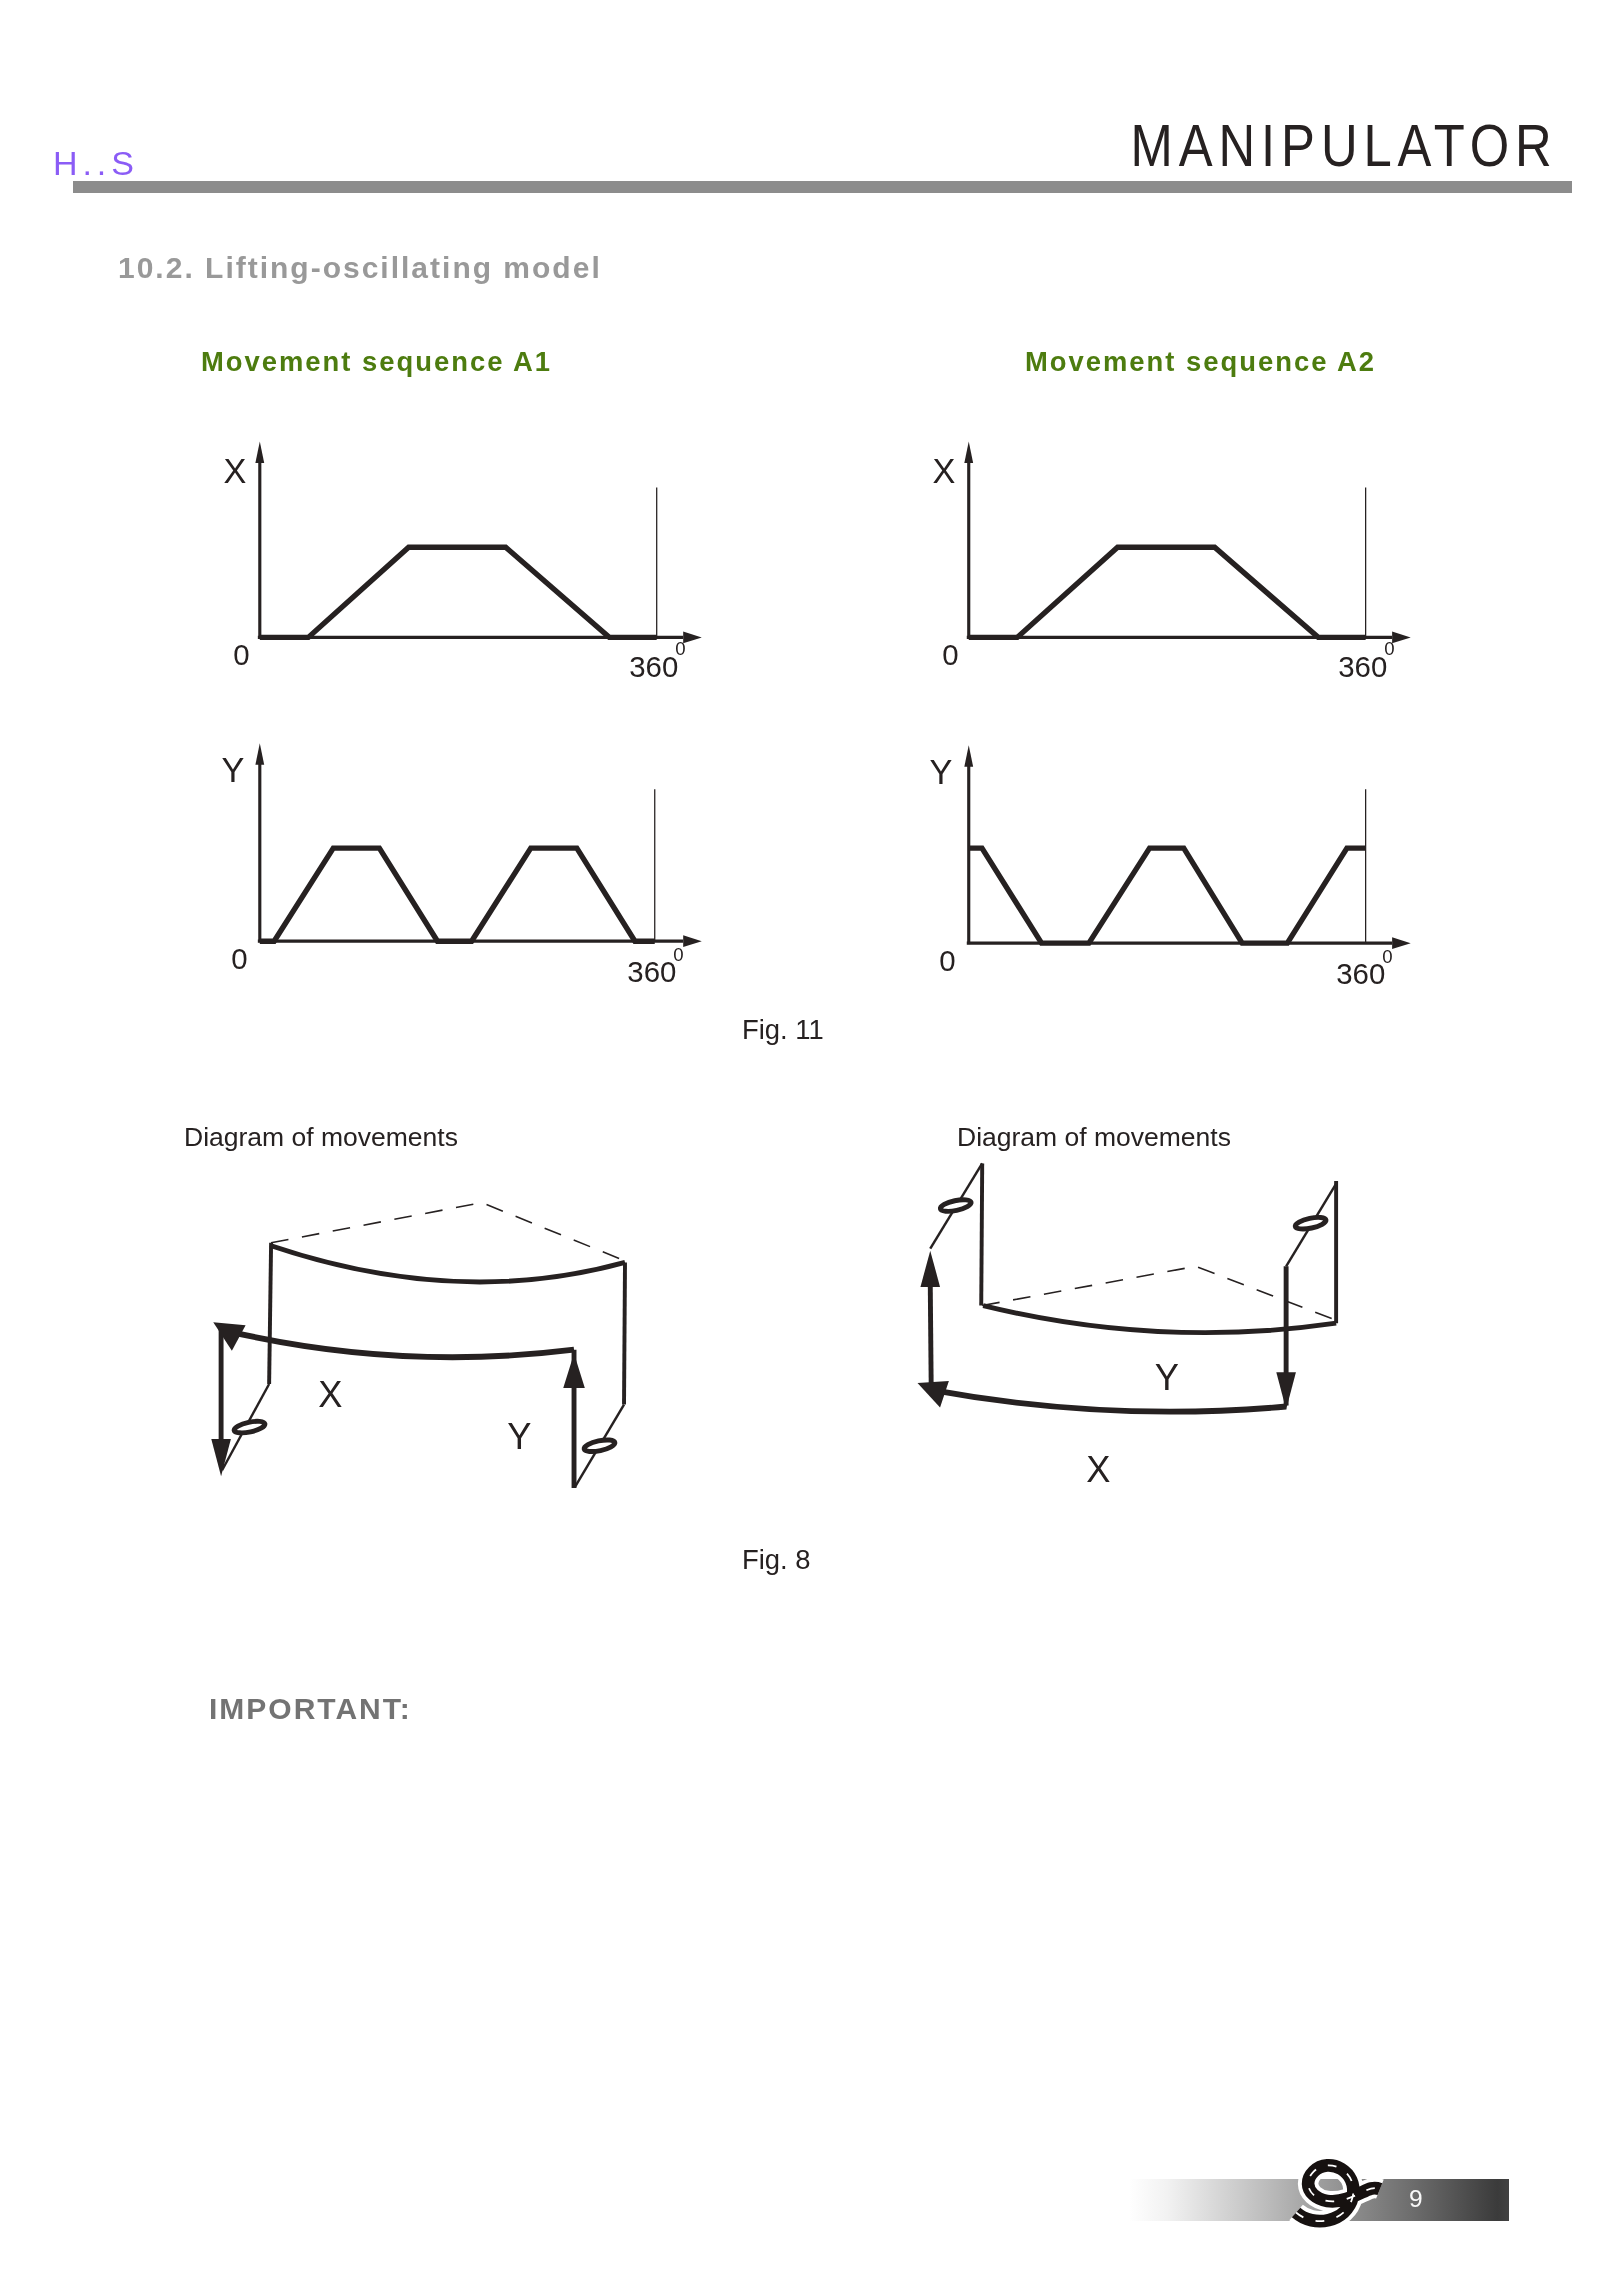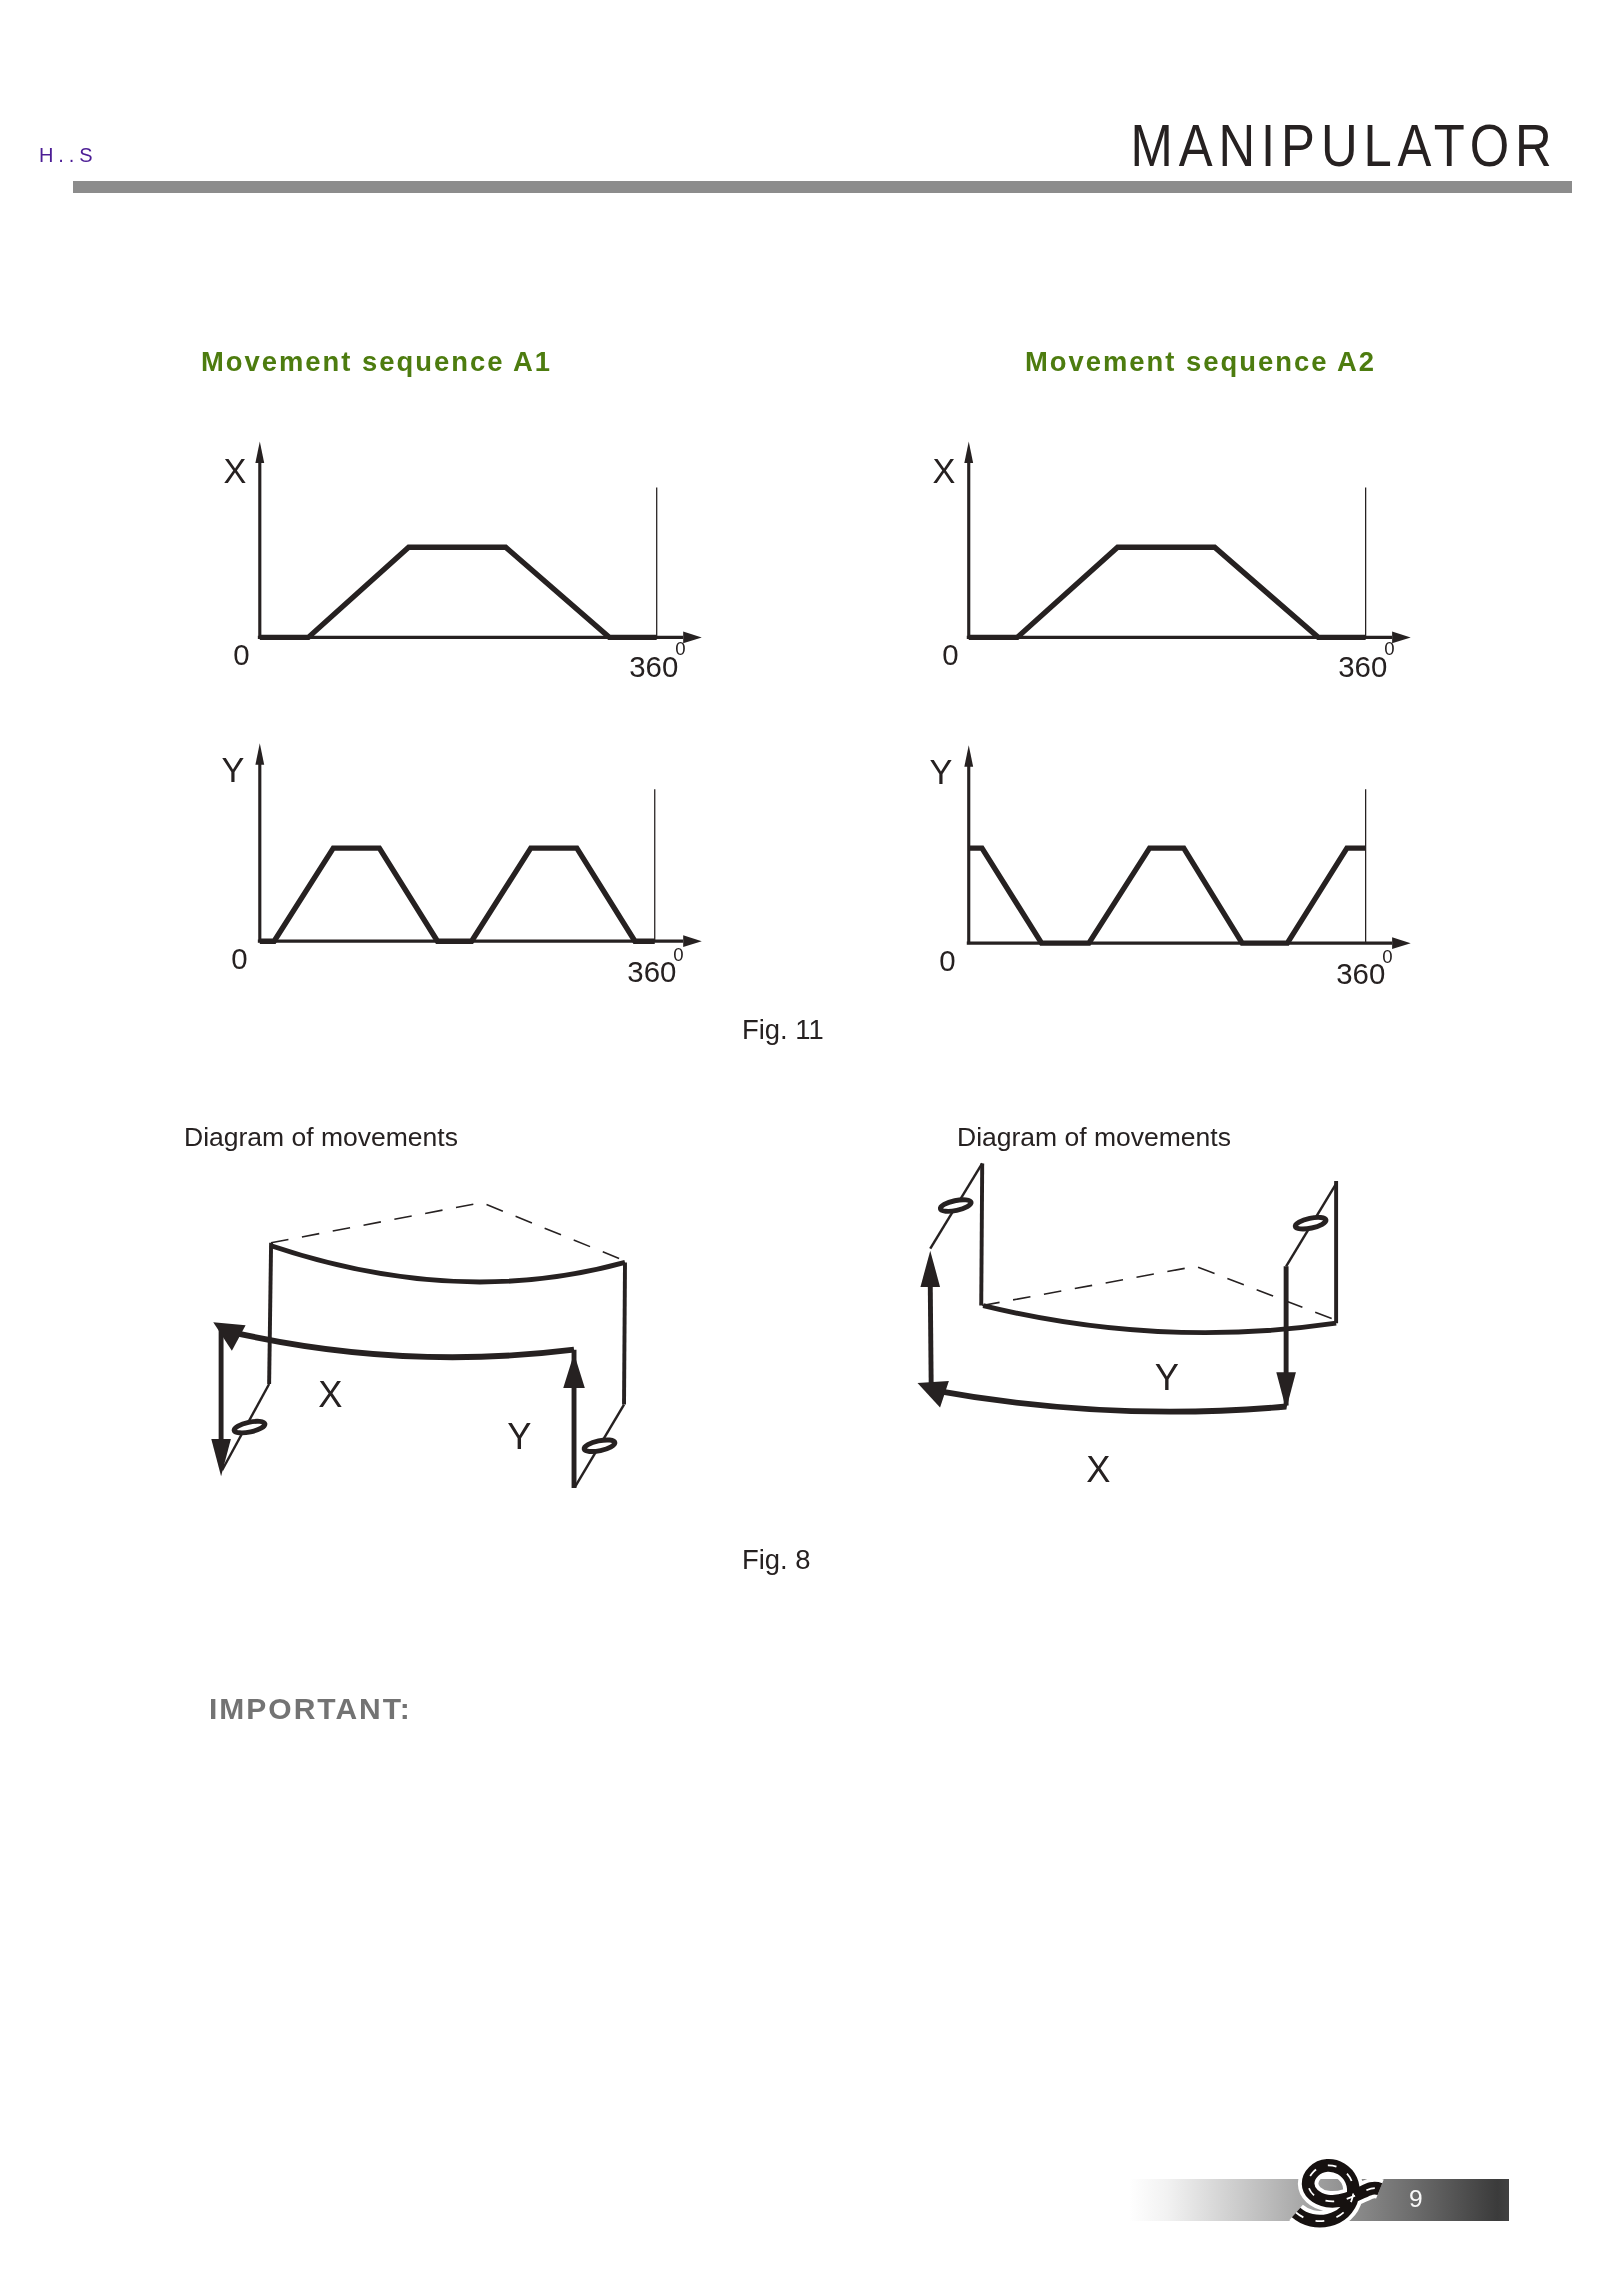--- a/index.html
+++ b/index.html
@@ -1,19 +1,19 @@
 <!DOCTYPE html>
 <html><head>
 <meta charset="utf-8">
 <style>
   html,body{margin:0;padding:0;background:#e9e9e9;}
   .page{position:relative;width:1621px;height:2293px;background:#ffffff;margin:0 auto;
         font-family:"Liberation Sans",sans-serif;color:#262121;overflow:hidden;}
   .abs{position:absolute;}
-  .brand{left:39px;top:144px;font-size:20px;letter-spacing:4.9px;color:#4c1d95;}
+  .brand{left:53px;top:144px;font-size:34px;letter-spacing:4.9px;color:#8b5cf6;}
   .product{right:63px;top:112px;font-size:59px;letter-spacing:6.9px;color:#262121;
            transform:scaleX(0.86);transform-origin:100% 50%;white-space:nowrap;}
   .header-bar{left:73px;top:181px;width:1499px;height:11.8px;background:#8c8c8c;}
   .section-title{left:118px;top:251px;font-size:30px;font-weight:bold;color:#999999;letter-spacing:2px;}
   .col-title{top:346px;font-size:27.4px;font-weight:bold;color:#4d7c0f;letter-spacing:2px;white-space:nowrap;}
   .col-title.a1{left:201px;}
   .col-title.a2{left:990px;margin-left:35px;}
   .chart{width:549px;height:294px;}
   .fig-caption{width:167px;text-align:left;font-size:27.4px;color:#262121;}
   .diag-title{width:294px;text-align:center;font-size:26.5px;color:#262121;top:1122px;white-space:nowrap;}
@@ -28,20 +28,21 @@
 </style>
 </head>
 <body>
 
 <div class="page">
 
   <div class="abs brand">H..S</div>
   <div class="abs product">MANIPULATOR</div>
   <div class="abs header-bar"></div>
 
+  <div class="abs section-title">10.2. Lifting-oscillating model</div>
 
   <div class="abs col-title a1">Movement sequence A1</div>
   <div class="abs col-title a2">Movement sequence A2</div>
 
   <svg class="abs chart" style="left:196px;top:412px;" viewBox="0 0 560 300">
     <line class="stroke" x1="65" y1="44" x2="65" y2="231" stroke-width="3.2"></line>
     <polygon points="60.5,52 69.5,52 65,30" fill="#262121"></polygon>
     <line class="stroke" x1="63" y1="230" x2="497" y2="230" stroke-width="3.4"></line>
     <polygon points="497,224 497,236 516,230" fill="#262121"></polygon>
     <line class="stroke" x1="470" y1="77" x2="470" y2="230" stroke-width="1.3"></line>

